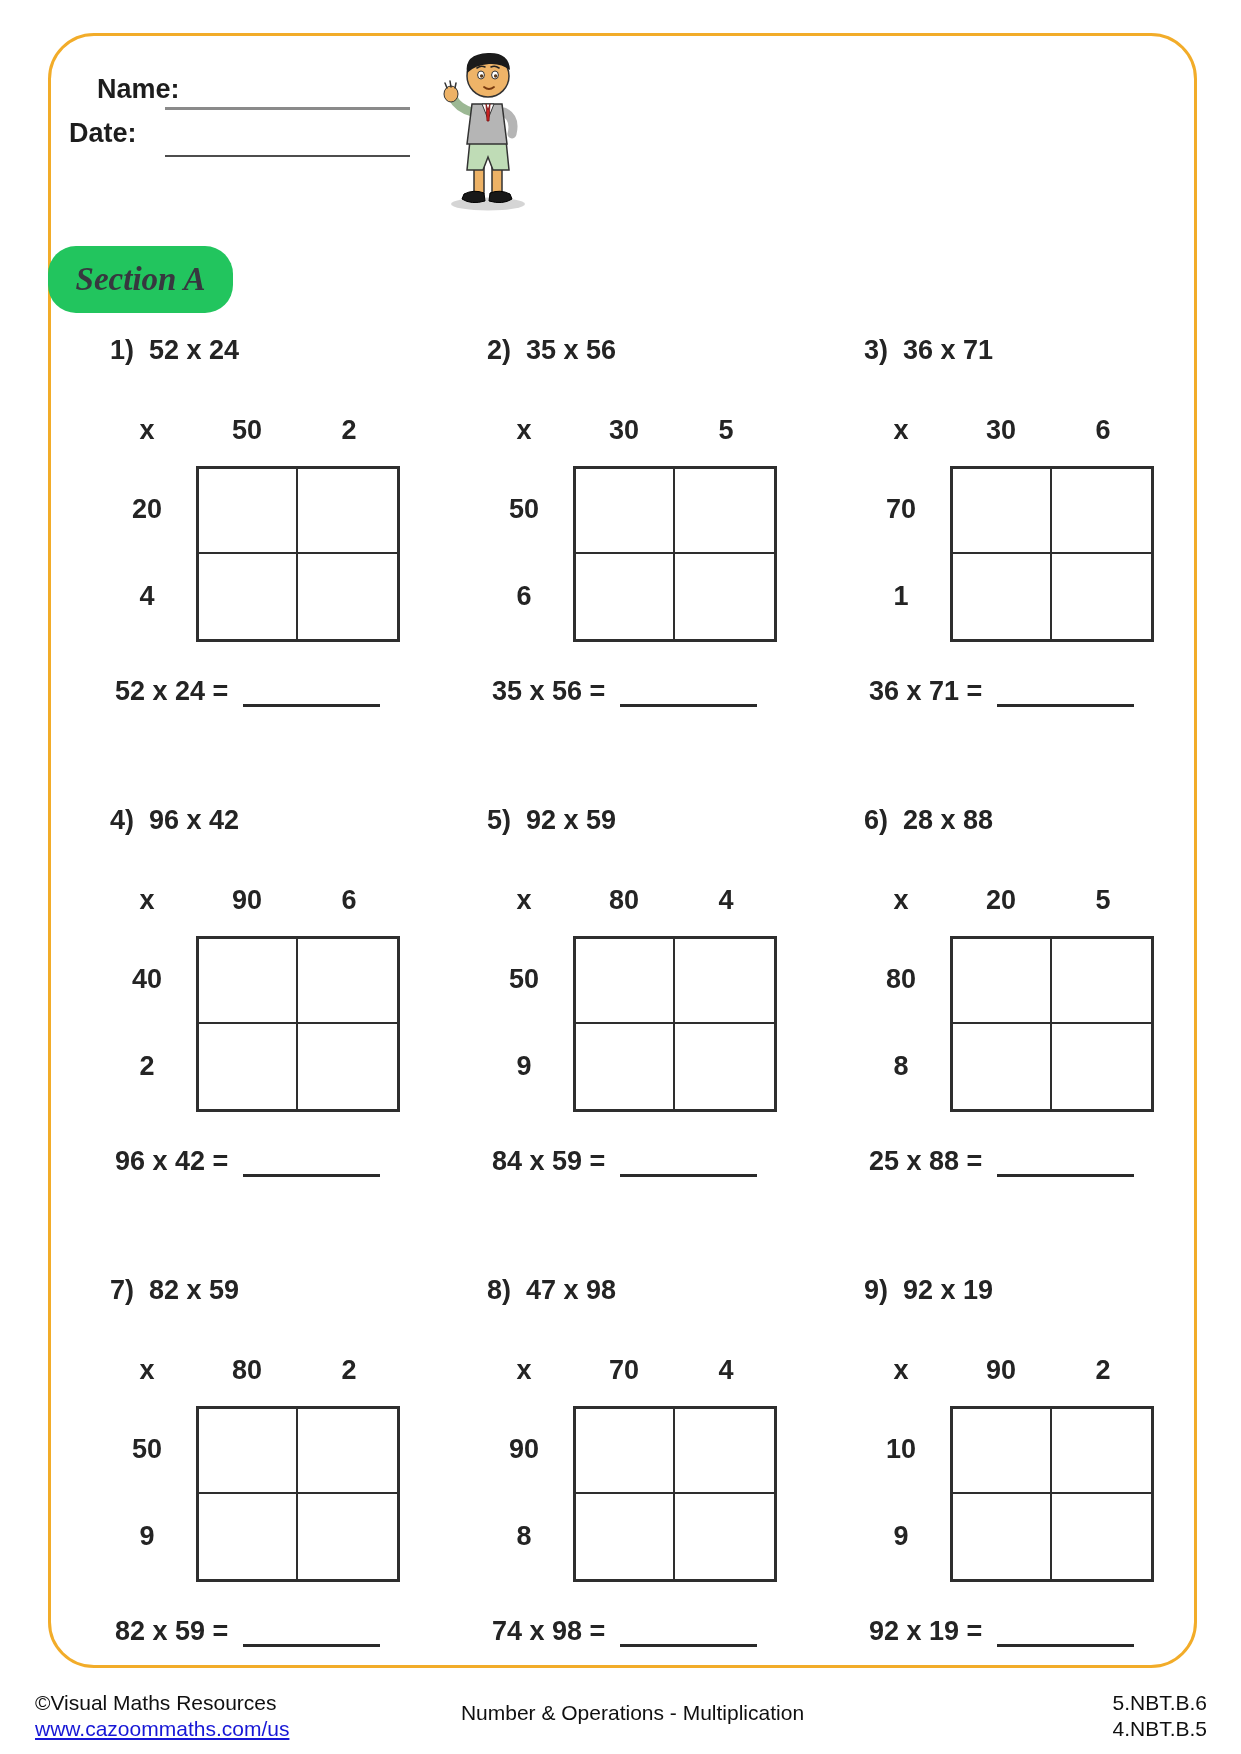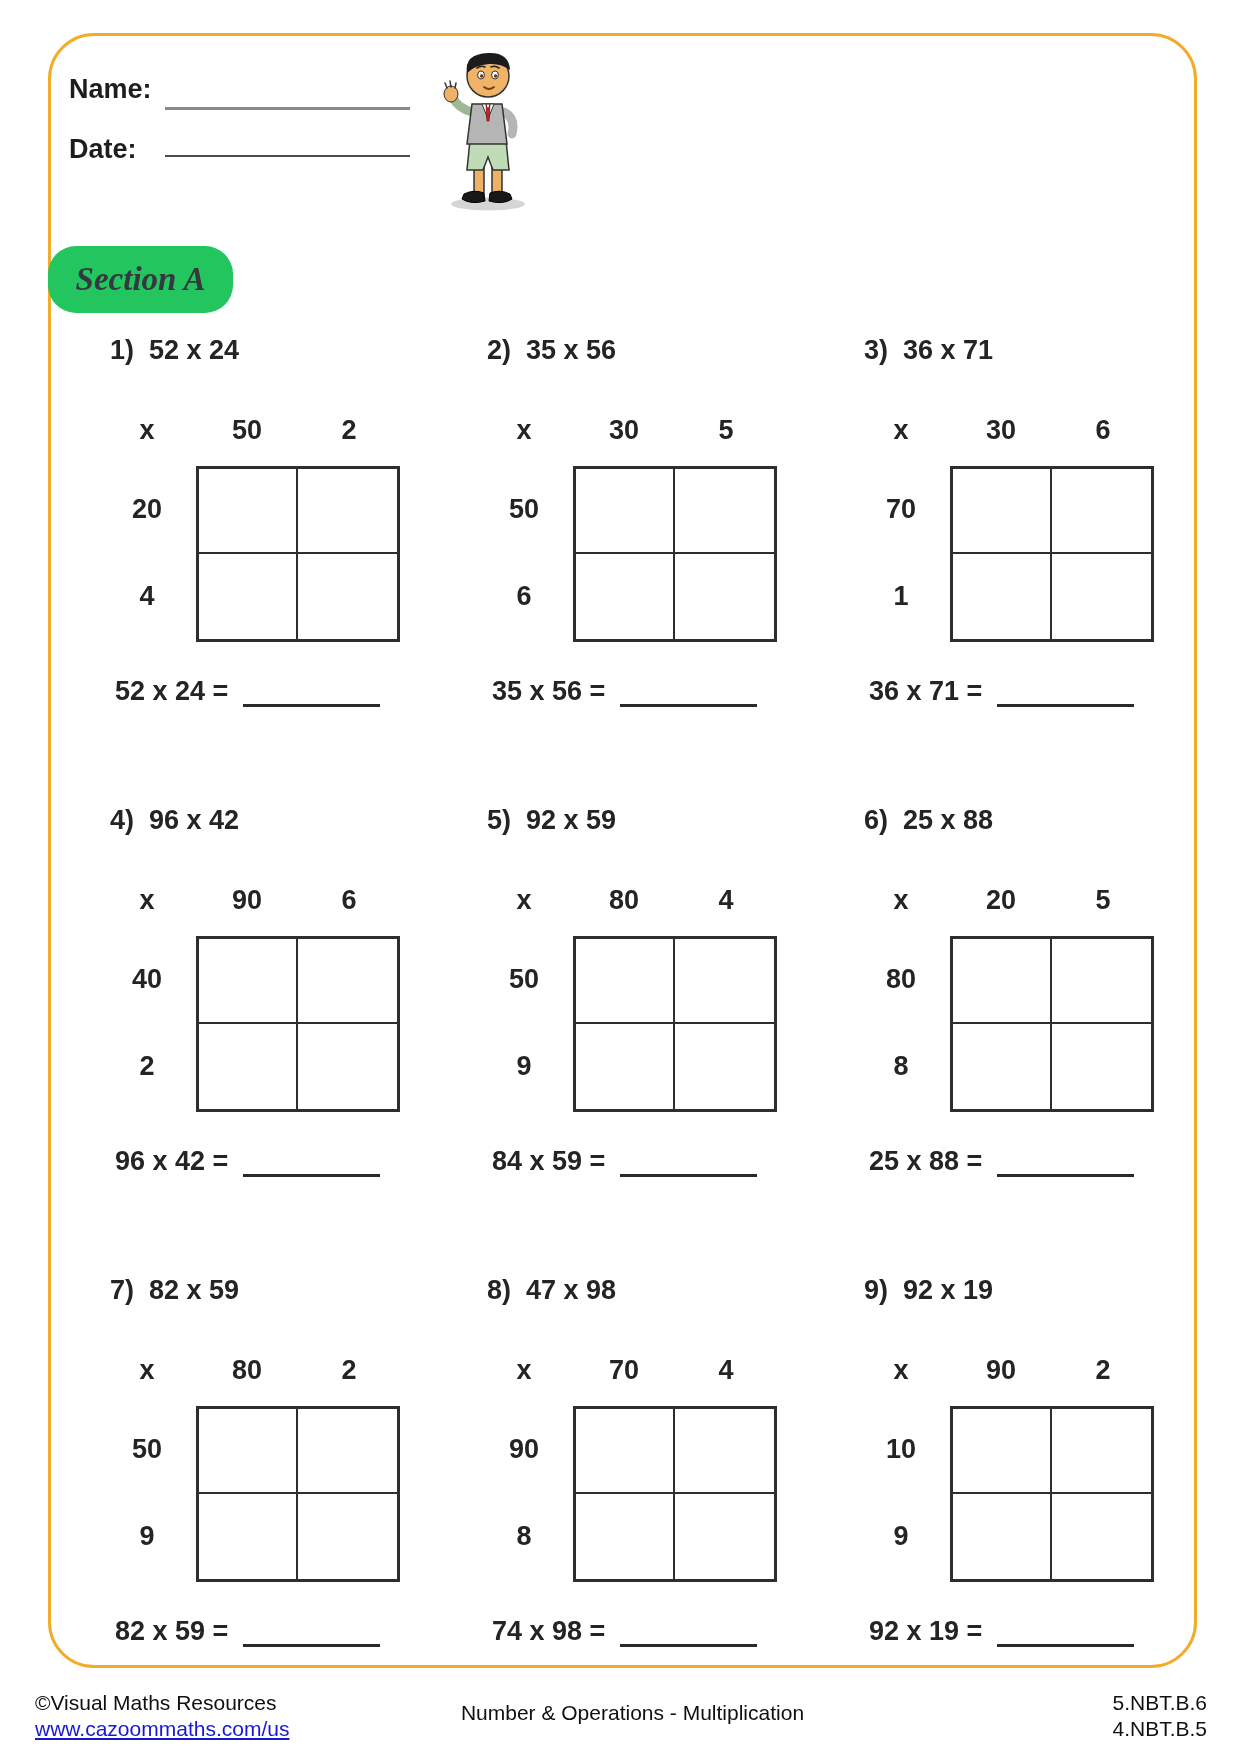--- a/index.html
+++ b/index.html
@@ -7,22 +7,22 @@
   body {
     position:relative; width:1241px; height:1754px;
     font-family:"Liberation Sans", sans-serif; color:#262626;
   }
   .page {
     position:absolute; left:48px; top:33px; width:1149px; height:1635px;
     border:3px solid #F2AC29; border-radius:46px; background:#ffffff;
   }
   
   .label-name, .label-date { position:absolute; left:18px; font-size:27px; font-weight:bold; color:#1d1d1d; }
-  .label-name { top:38px; }
-  .label-date { top:98px; }
+  .label-name { top:38px;margin-left:28px; }
+  .label-date { top:82px; }
   .line-name, .line-date { position:absolute; left:114px; width:245px; }
   .line-name { top:48px; height:26px; border-bottom:3px solid #8a8a8a; }
   .line-date { top:92px; height:29px; border-bottom:2px solid #4d4d4d; }
   
   .boy { position:absolute; left:383px; top:6px; }
   
   .title-box {
     position:absolute; left:547px; top:29px; width:576px; height:137px;
     background:#FAF7E8; border:3px solid #3D3D3D; border-radius:20px;
   }
@@ -239,21 +239,21 @@
             <div class="p-cell"></div>
           </div>
       </div>
       <div class="p-answer">
           <span>84 x 59 =</span>
           <span class="p-ansline"></span>
         </div>
     </div>
 
     <div class="problem">
-      <div class="p-heading"><span class="p-num">6)</span><span>25 x 88</span></div>
+      <div class="p-heading"><span class="p-num">6)</span><span>28 x 88</span></div>
       <div class="p-header">
           <span>x</span>
           <span>20</span>
           <span>5</span>
         </div>
       <div class="p-boxrow">
         <div class="p-rlabels">
             <span class="p-rlabel">80</span>
             <span class="p-rlabel">8</span>
           </div>

